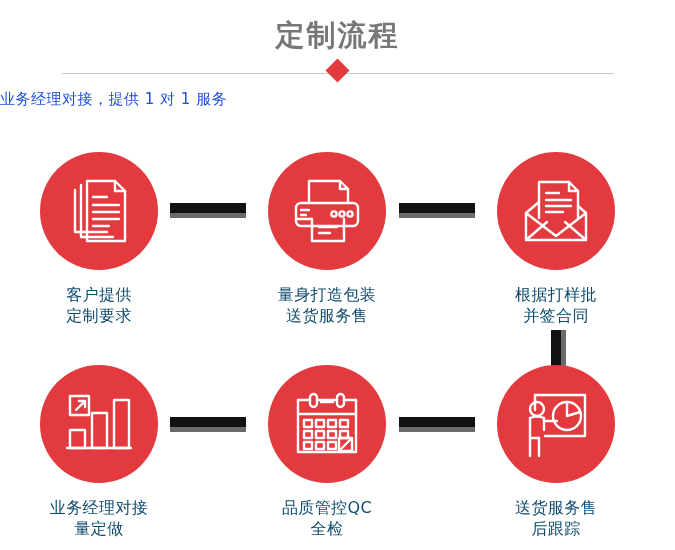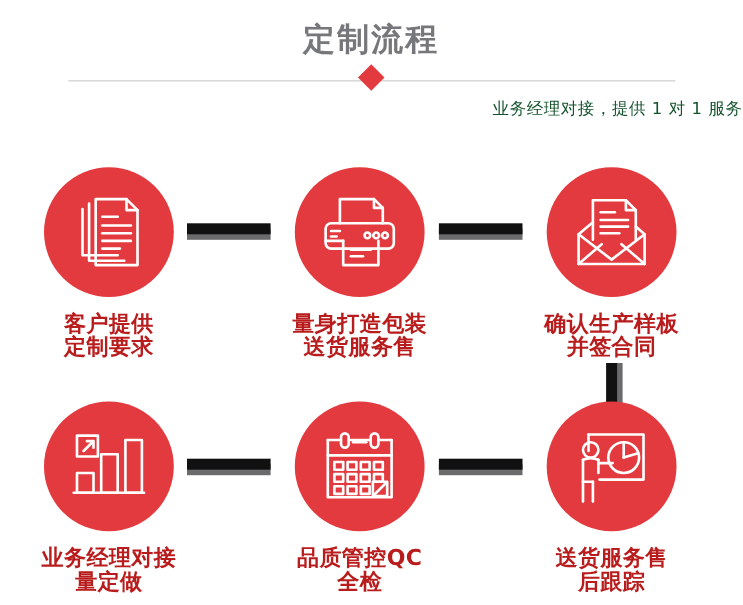--- a/index.html
+++ b/index.html
@@ -50,23 +50,23 @@
     width: 17px;
     height: 17px;
     background: #e23a3e;
     transform: rotate(45deg);
   }
   .subtitle {
     position: absolute;
     left: 0;
     top: 87px;
     width: 675px;
-    text-align: right;
+    text-align: left;
     font-size: 15px;
-    color: #14532d;
+    color: #1d4ed8;
     letter-spacing: 0.5px;
     line-height: 24px;
   }
 
   
   .flow {
     position: absolute;
     left: 0;
     top: 140px;
     width: 675px;
@@ -91,26 +91,25 @@
     margin: 0 auto;
     display: flex;
     align-items: center;
     justify-content: center;
   }
   .circle svg {
     display: block;
   }
   .caption {
     margin-top: 14px;
-    font-size: 20px;
-    color: #b91c1c;
+    font-size: 16px;
+    color: #0c4a6e;
     line-height: 21px;
     letter-spacing: 0.4px;
     white-space: pre-line;
-    font-weight: bold;
   }
 
   
   .conn-h {
     position: absolute;
     width: 76px;
     height: 10px;
     background: #111111;
     box-shadow: 0 5px 0 0 #6b6b6d;
   }
@@ -200,21 +199,21 @@
           <path d="M25 22 L50 22"></path>
           <path d="M25 28 L50 28"></path>
           <path d="M25 34 L42 34"></path>
           <path d="M18 24 L5 35 L5 62 L65 62 L65 35 L57 28"></path>
           <path d="M5 35 L35 58 L65 35"></path>
           <path d="M5 62 L26 44"></path>
           <path d="M65 62 L44 44"></path>
         </svg>
       </span>
     </div>
-    <div class="caption">确认生产样板
+    <div class="caption">根据打样批
 并签合同</div>
   </div>
 
   <div class="step c0 r1">
     <div class="circle">
       <span>
         <svg width="68" height="64" viewBox="0 0 68 64" fill="none" stroke="#ffffff" stroke-width="2.4" stroke-linejoin="round" stroke-linecap="round">
           <rect x="5" y="4" width="19" height="19"></rect>
           <path d="M11 18 L19 10"></path>
           <path d="M14 9 L20 9 L20 15"></path>

